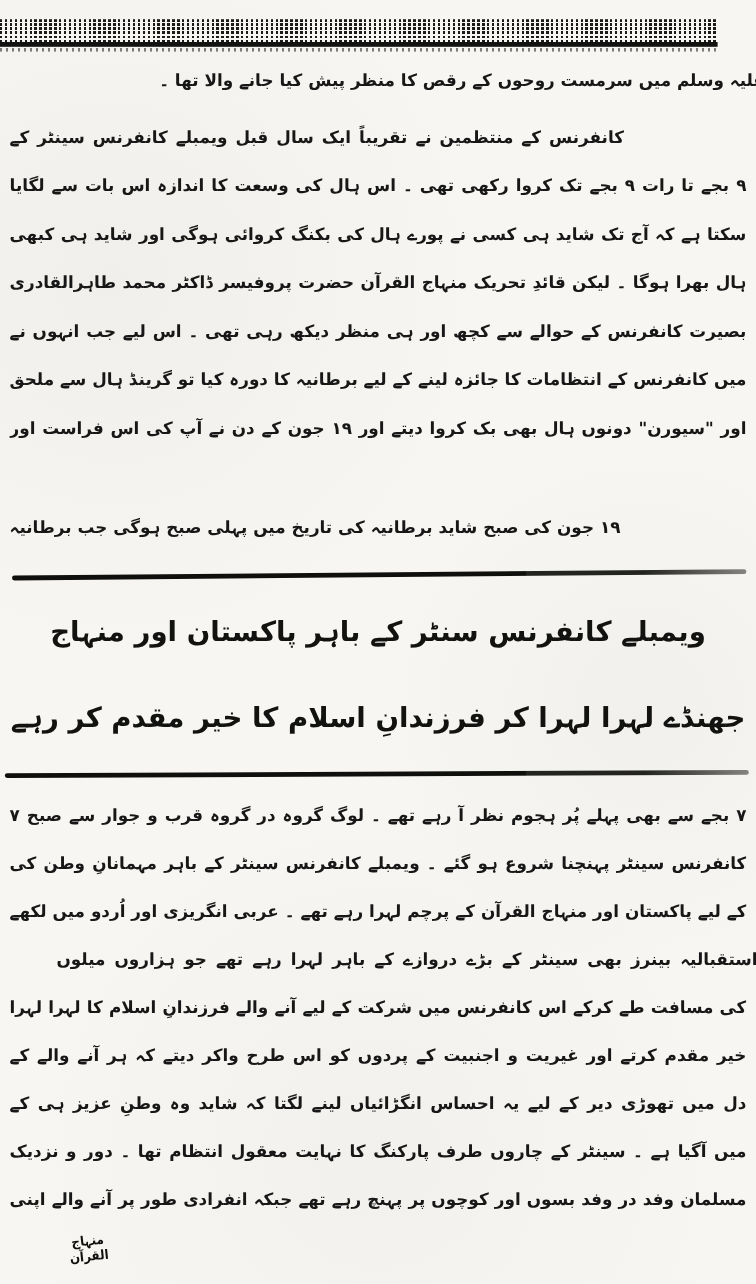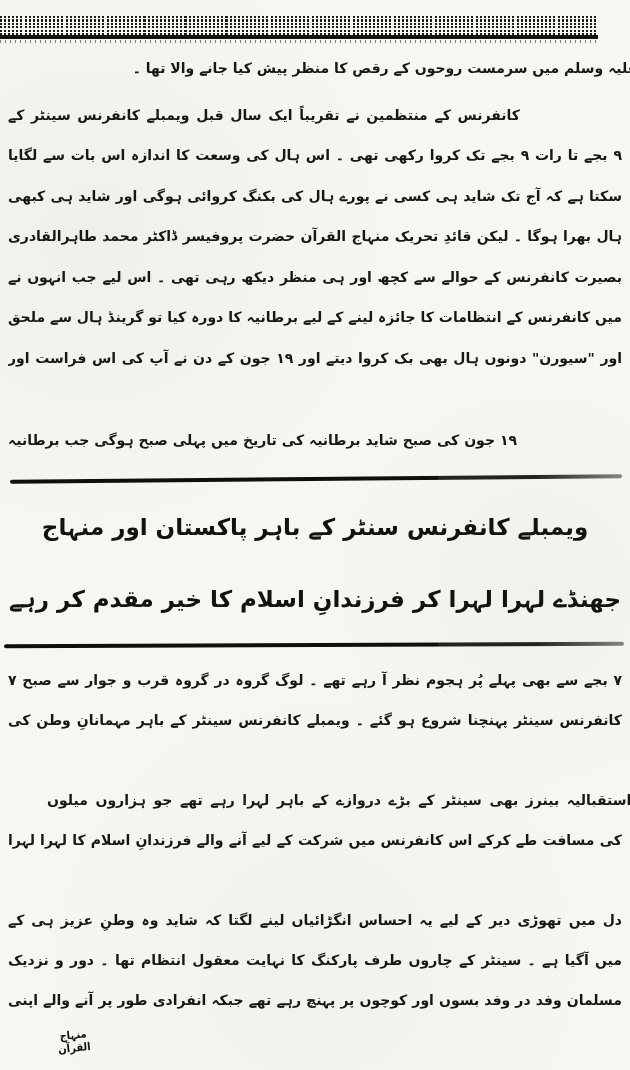--- a/index.html
+++ b/index.html
@@ -84,22 +84,24 @@
 
   <div class="ln" style="top:420px;padding-right:105px;width:509px;">۱۹ جون کی صبح شاید برطانیہ کی تاریخ میں پہلی صبح ہوگی جب برطانیہ کے کسی شہر کے رستے صبح</div>
 
   <div class="rule rule-top"></div>
   <div class="headline-line" style="top:490px;">ویمبلے کانفرنس سنٹر کے باہر پاکستان اور منہاج القرآن کے</div>
   <div class="headline-line" style="top:562px;">جھنڈے لہرا لہرا کر فرزندانِ اسلام کا خیر مقدم کر رہے تھے</div>
   <div class="rule rule-bottom"></div>
 
   <div class="ln" style="top:660px;">۷ بجے سے بھی پہلے پُر ہجوم نظر آ رہے تھے ۔ لوگ گروہ در گروہ قرب و جوار سے صبح ۷ بجے ویمبلے</div>
   <div class="ln" style="top:700px;">کانفرنس سینٹر پہنچنا شروع ہو گئے ۔ ویمبلے کانفرنس سینٹر کے باہر مہمانانِ وطن کی آنکھوں کی ٹھنڈک</div>
+  <div class="ln" style="top:740px;">کے لیے پاکستان اور منہاج القرآن کے پرچم لہرا رہے تھے ۔ عربی انگریزی اور اُردو میں لکھے</div>
   <div class="ln" style="top:780px;margin-left:39px;">گئے استقبالیہ بینرز بھی سینٹر کے بڑے دروازے کے باہر لہرا رہے تھے جو ہزاروں میلوں</div>
   <div class="ln" style="top:820px;">کی مسافت طے کرکے اس کانفرنس میں شرکت کے لیے آنے والے فرزندانِ اسلام کا لہرا لہرا کر</div>
+  <div class="ln" style="top:860px;">خیر مقدم کرتے اور غیریت و اجنبیت کے پردوں کو اس طرح واکر دیتے کہ ہر آنے والے کے</div>
   <div class="ln" style="top:900px;">دل میں تھوڑی دیر کے لیے یہ احساس انگڑائیاں لینے لگتا کہ شاید وہ وطنِ عزیز ہی کے کسی خطے</div>
   <div class="ln" style="top:940px;">میں آگیا ہے ۔ سینٹر کے چاروں طرف پارکنگ کا نہایت معقول انتظام تھا ۔ دور و نزدیک سے</div>
   <div class="ln" style="top:980px;">مسلمان وفد در وفد بسوں اور کوچوں پر پہنچ رہے تھے جبکہ انفرادی طور پر آنے والے اپنی اپنی</div>
 
   <div class="footer-logo">منہاج القرآن</div>
   <div class="page-number">۹۶</div>
 
 </div>
 
 </body></html>

